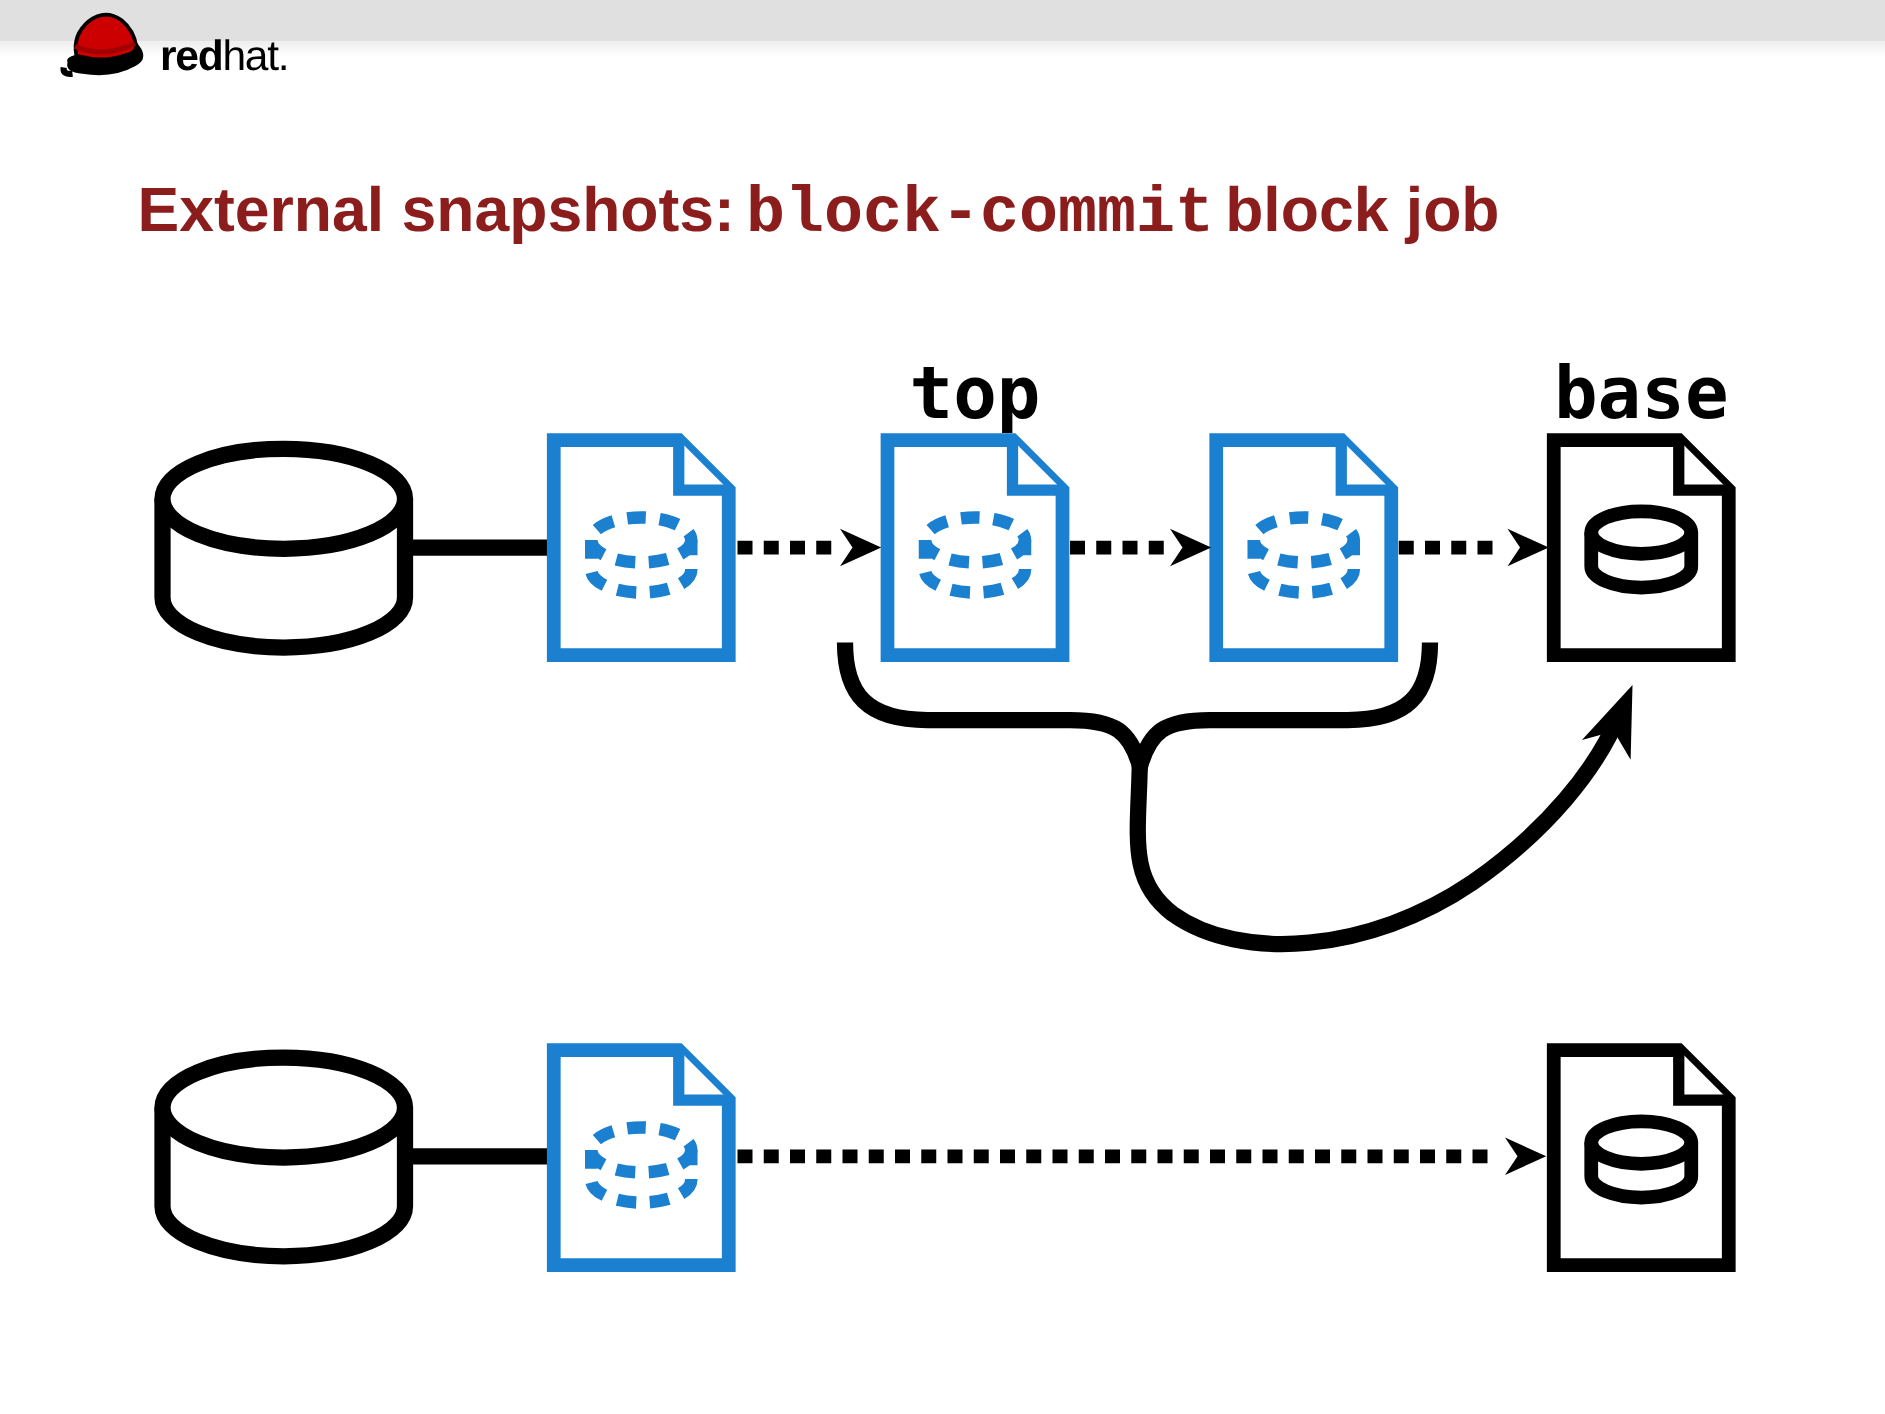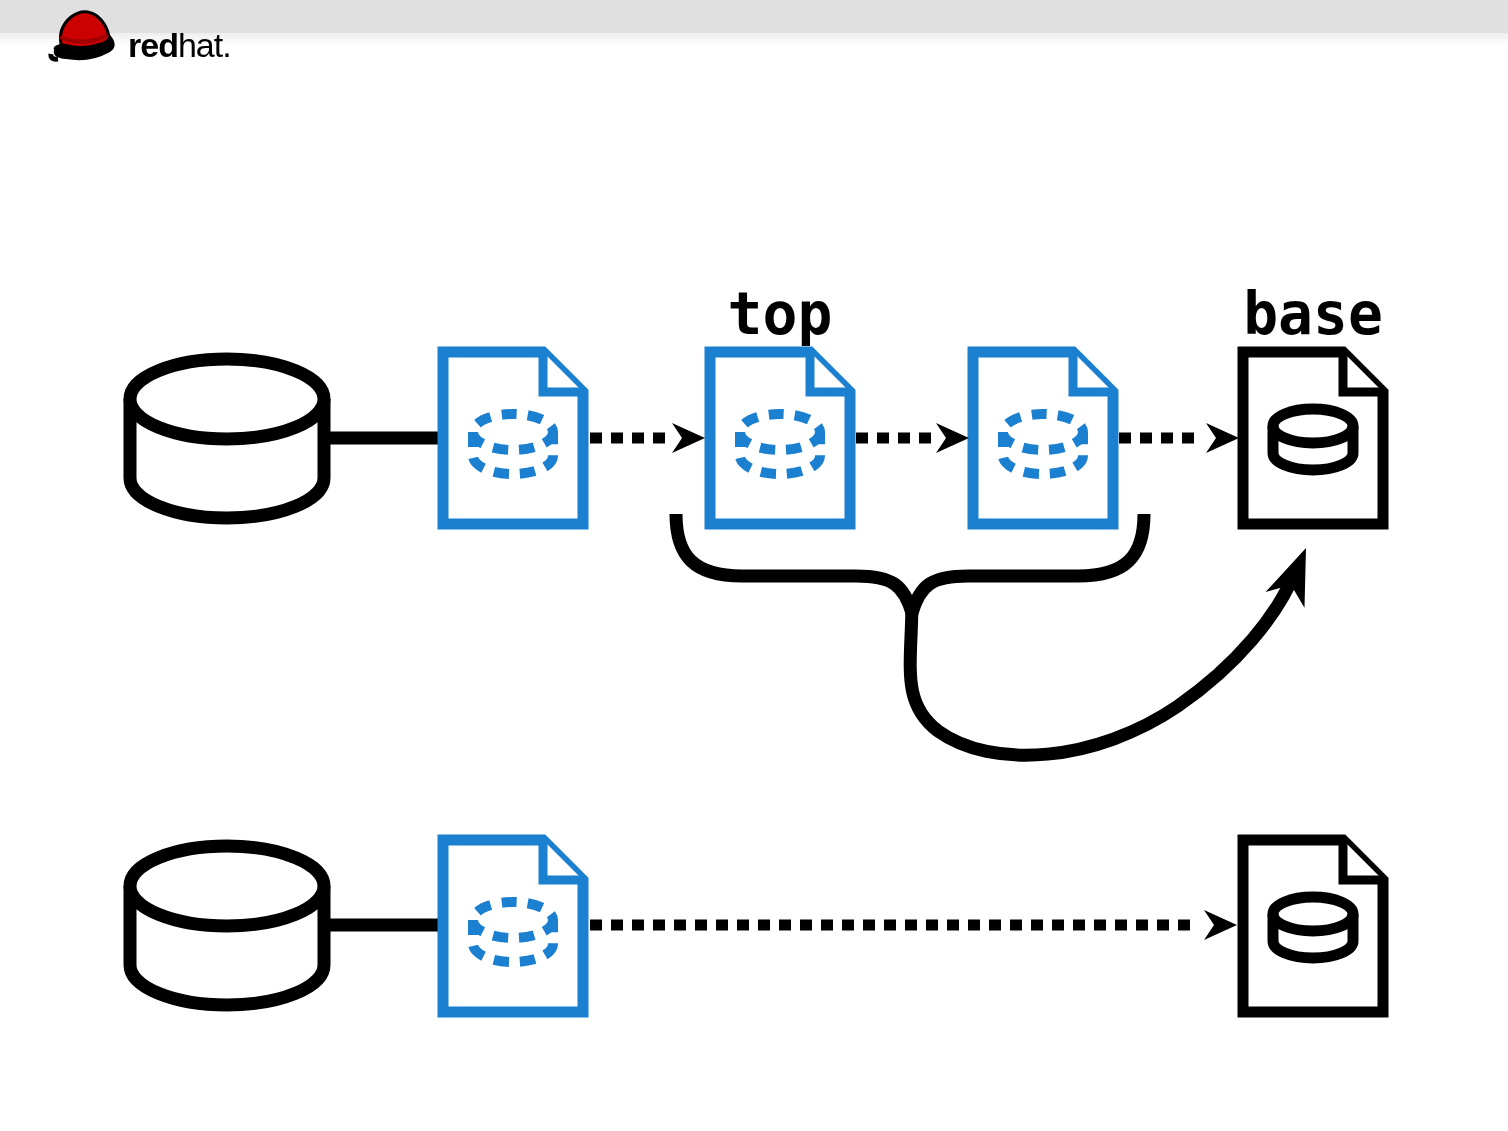--- a/index.html
+++ b/index.html
@@ -58,20 +58,25 @@
       <path d="M6 46 Q4 54 18 55 Q42 59 60 49 Q70 44 65 35 L60 28 Q62 40 46 43 Q28 47 12 40 Q4 42 6 46 Z" fill="#000000"></path>
       <path d="M13 40 Q10 24 23 13 Q36 3 49 12 Q59 20 61 33 Q61 38 53 40 Q35 46 20 42 Q13 41 13 40 Z" fill="#cc0000" stroke="#000000" stroke-width="3"></path>
       <path d="M12 33 Q34 43 60 31" stroke="#a00000" stroke-width="4" fill="none"></path>
       <path d="M3 50 Q2 56 10 55" stroke="#000000" stroke-width="5" fill="none"></path>
     </svg>
     <div class="logo-text">
       <span class="b">red</span><span class="r">hat.</span>
     </div>
   </div>
 
+  <h1 class="title">
+    <span class="sans">External snapshots:</span>
+    <span class="mono">block-commit</span>
+    <span class="sans">block job</span>
+  </h1>
 
   <svg class="diagram" viewBox="0 0 1508 1131">
     <defs>
 
       <g id="doc">
         <path d="M0 0 L100 0 L140 40 L140 172 L0 172 Z" fill="#ffffff" stroke-width="11" stroke-linejoin="miter"></path>
         <path d="M100 0 L100 40 L140 40" fill="#ffffff" stroke-width="9"></path>
       </g>
 
       <g id="dashCyl" fill="none" stroke-width="10" stroke-dasharray="15 11">

